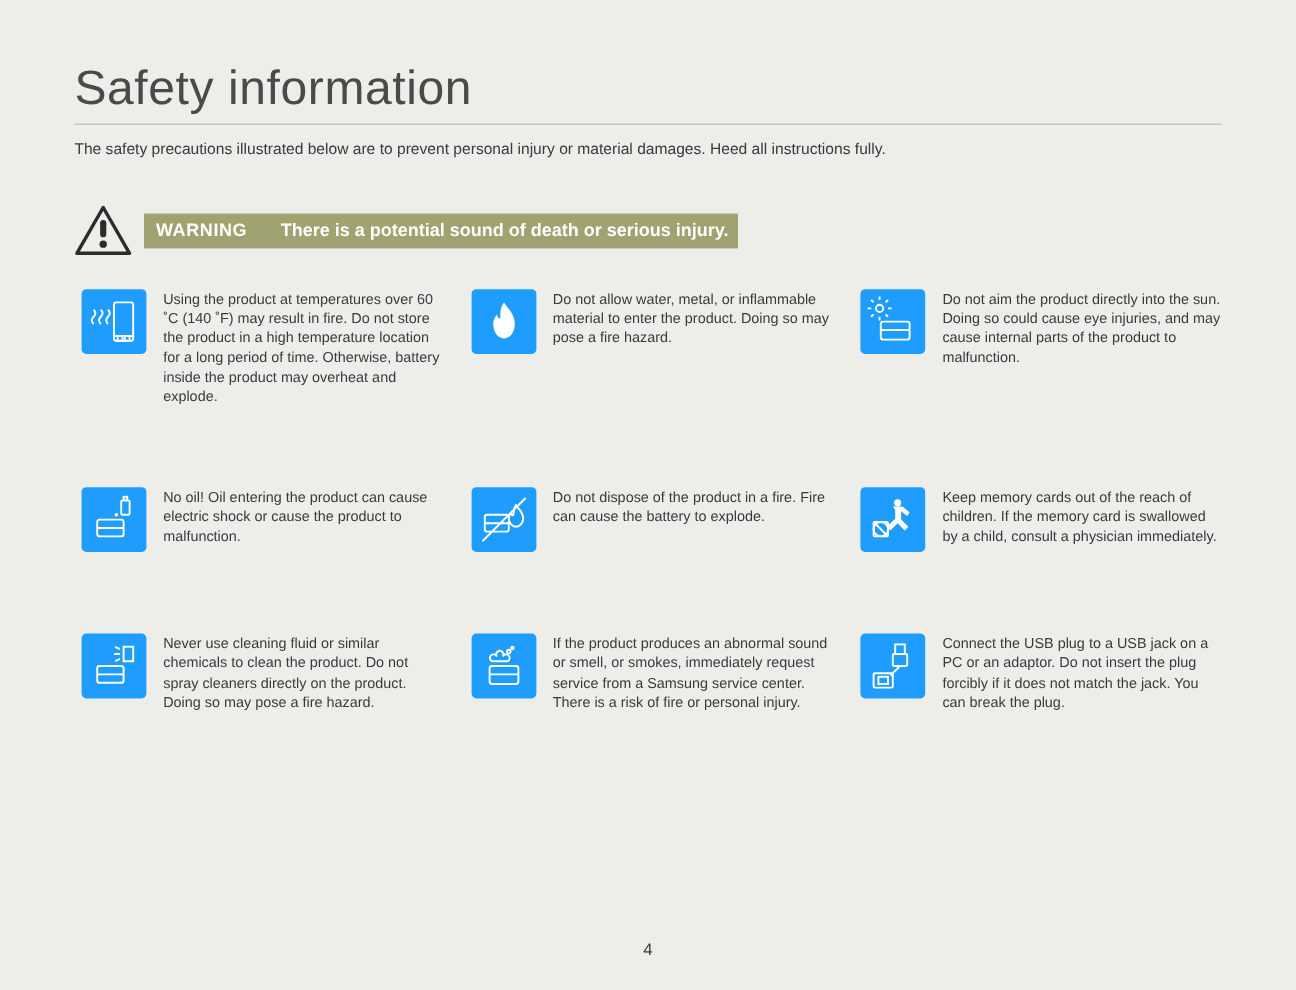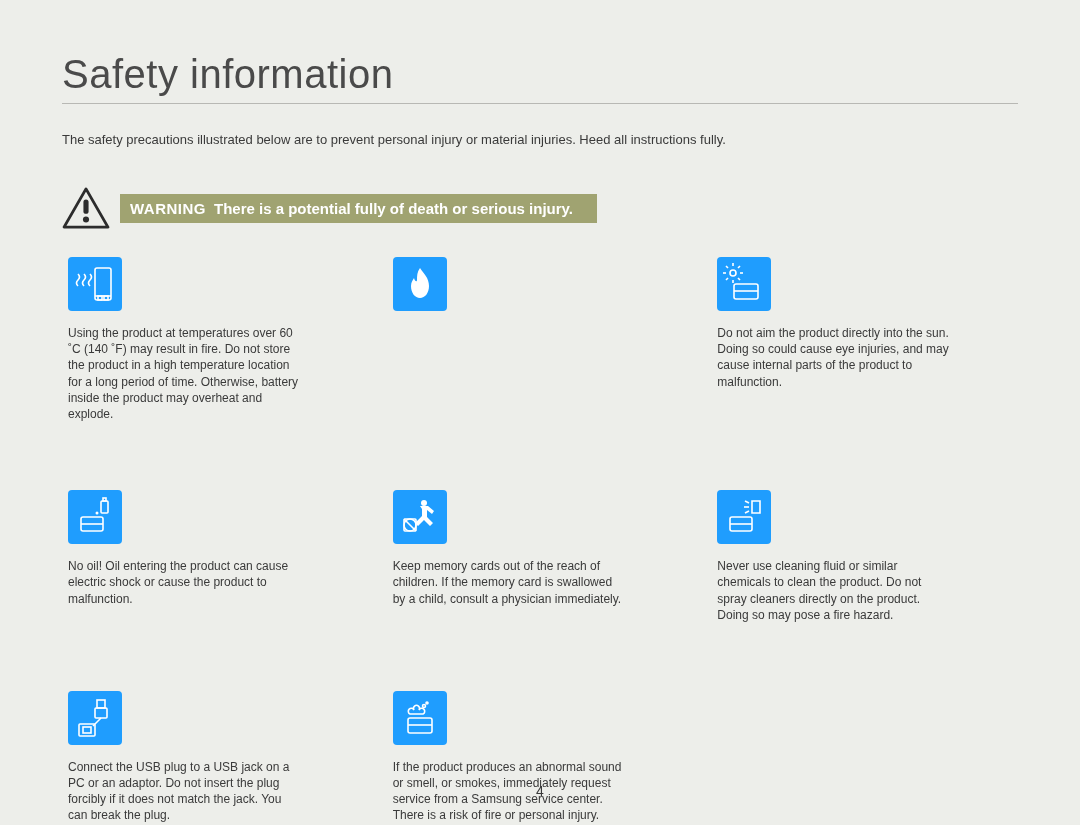--- a/index.html
+++ b/index.html
@@ -12,21 +12,21 @@
       position: relative;
       padding: 52px 62px 0 62px;
     }
     .page-title {
       font-size: 40px;
       font-weight: 300;
       color: #4a4a4a;
       letter-spacing: 0.5px;
       border-bottom: 1px solid #b8b8b4;
       padding-bottom: 6px;
-      margin-bottom: 28px;
+      margin-bottom: 12px;
     }
     .intro {
       font-size: 13px;
       color: #3a3a3a;
       margin-bottom: 40px;
     }
     .warning-row {
       display: flex;
       align-items: center;
       margin-bottom: 28px;
@@ -35,40 +35,39 @@
       width: 48px;
       height: 42px;
       margin-right: 10px;
       position: relative;
       flex-shrink: 0;
     }
     .hazard svg { width: 100%; height: 100%; display: block; }
     .warning-bar {
       background: #a0a371;
       color: #fff;
-      padding: 6px 24px 6px 10px;
+      padding: 6px 8px 6px 10px;
       display: flex;
       align-items: baseline;
-      gap: 8px;
+      gap: 28px;
       font-size: 15px;
     }
     .warning-bar .warn-label { font-weight: 700; letter-spacing: 0.5px; }
     .warning-bar .warn-text  { font-weight: 700; font-size: 15px; }
     .grid {
       display: grid;
       grid-template-columns: 1fr 1fr 1fr;
       column-gap: 24px;
       row-gap: 68px;
       padding-left: 6px;
     }
     .item {
       display: flex;
       align-items: flex-start;
       gap: 14px;
-      flex-direction: column;
     }
     .icon {
       width: 54px;
       height: 54px;
       background: #1f9dfe;
       border-radius: 4px;
       flex-shrink: 0;
       display: flex;
       align-items: center;
       justify-content: center;
@@ -88,33 +87,33 @@
       left: 0; right: 0;
       text-align: center;
       font-size: 14px;
       color: #3a3a3a;
     }
   </style>
 </head>
 <body>
 
 <h1 class="page-title">Safety information</h1>
-<p class="intro">The safety precautions illustrated below are to prevent personal injury or material injuries. Heed all instructions fully.</p>
+<p class="intro">The safety precautions illustrated below are to prevent personal injury or material damages. Heed all instructions fully.</p>
 
 <div class="warning-row">
   <span class="hazard">
     <svg viewBox="0 0 50 44">
       <polygon points="25,2 48,42 2,42" fill="none" stroke="#2c2c2c" stroke-width="3" stroke-linejoin="round"></polygon>
       <rect x="22.3" y="13" width="5.4" height="15" rx="2.7" fill="#2c2c2c"></rect>
       <circle cx="25" cy="34" r="3.2" fill="#2c2c2c"></circle>
     </svg>
   </span>
   <div class="warning-bar">
     <span class="warn-label">WARNING</span>
-    <span class="warn-text">There is a potential fully of death or serious injury.</span>
+    <span class="warn-text">There is a potential sound of death or serious injury.</span>
   </div>
 </div>
 
 <div class="grid">
 
   <div class="item">
     <span class="icon">
       <svg viewBox="0 0 44 44">
         <rect x="22" y="6" width="16" height="32" rx="2"></rect>
         <line x1="22" y1="34" x2="38" y2="34"></line>
@@ -127,20 +126,21 @@
     </span>
     <p>Using the product at temperatures over 60 ˚C (140 ˚F) may result in fire. Do not store the product in a high temperature location for a long period of time. Otherwise, battery inside the product may overheat and explode.</p>
   </div>
 
   <div class="item">
     <span class="icon">
       <svg viewBox="0 0 44 44">
         <path class="fill" d="M22 6 C26 12 31 16 31 24 C31 31 27 36 22 36 C17 36 13 31 13 24 C13 20 15 18 16 16 C17 20 19 20 19 18 C19 14 19 10 22 6 Z"></path>
       </svg>
     </span>
+    <p>Do not allow water, metal, or inflammable material to enter the product. Doing so may pose a fire hazard.</p>
   </div>
 
   <div class="item">
     <span class="icon">
       <svg viewBox="0 0 44 44">
         <circle cx="11" cy="11" r="3"></circle>
         <line x1="11" y1="4" x2="11" y2="1"></line>
           <line x1="11" y1="18" x2="11" y2="21"></line>
         <line x1="4" y1="11" x2="1" y2="11"></line>
           <line x1="18" y1="11" x2="21" y2="11"></line>
@@ -161,20 +161,31 @@
         <rect x="8" y="22" width="22" height="14" rx="2"></rect>
         <line x1="8" y1="29" x2="30" y2="29"></line>
         <rect x="28" y="6" width="7" height="12" rx="1"></rect>
         <rect x="30" y="3" width="3" height="3"></rect>
         <circle class="fill" cx="24" cy="18" r="1.5"></circle>
       </svg>
     </span>
     <p>No oil! Oil entering the product can cause electric shock or cause the product to malfunction.</p>
   </div>
 
+  <div class="item">
+    <span class="icon">
+      <svg viewBox="0 0 44 44">
+        <rect x="6" y="18" width="20" height="14" rx="2"></rect>
+        <line x1="6" y1="25" x2="26" y2="25"></line>
+        <path d="M32 10 C35 14 38 16 38 21 C38 25 35 28 32 28 C29 28 26 25 26 21 C26 19 27 17 28 16 C28 19 30 19 30 17 C30 14 30 12 32 10 Z"></path>
+        <line x1="4" y1="40" x2="40" y2="4" stroke-width="2.2"></line>
+      </svg>
+    </span>
+    <p>Do not dispose of the product in a fire. Fire can cause the battery to explode.</p>
+  </div>
 
   <div class="item">
     <span class="icon">
       <svg viewBox="0 0 44 44">
         <circle class="fill" cx="26" cy="8" r="3"></circle>
         <path class="fill" d="M22 11 L30 11 L36 16 L34 19 L29 15 L29 22 L35 28 L32 31 L26 25 L20 31 L17 28 L24 21 L24 14 Z"></path>
         <rect x="6" y="24" width="12" height="12" rx="1"></rect>
         <line x1="6" y1="24" x2="18" y2="36"></line>
         <circle cx="12" cy="30" r="6"></circle>
       </svg>
@@ -192,38 +203,38 @@
         <line x1="27" y1="12" x2="22" y2="12"></line>
         <line x1="27" y1="16" x2="23" y2="18"></line>
       </svg>
     </span>
     <p>Never use cleaning fluid or similar chemicals to clean the product. Do not spray cleaners directly on the product. Doing so may pose a fire hazard.</p>
   </div>
 
   <div class="item">
     <span class="icon">
       <svg viewBox="0 0 44 44">
+        <rect x="10" y="22" width="24" height="15" rx="2"></rect>
+        <line x1="10" y1="29" x2="34" y2="29"></line>
+        <path d="M12 18 a3 3 0 1 1 4 -4 a3 3 0 1 1 5 0 a3 3 0 1 1 4 4 Z"></path>
+        <circle cx="26" cy="10" r="1.5"></circle>
+        <circle cx="29" cy="7" r="1"></circle>
+      </svg>
+    </span>
+    <p>If the product produces an abnormal sound or smell, or smokes, immediately request service from a Samsung service center. There is a risk of fire or personal injury.</p>
+  </div>
+
+  <div class="item">
+    <span class="icon">
+      <svg viewBox="0 0 44 44">
         <rect x="24" y="4" width="8" height="8"></rect>
         <rect x="22" y="12" width="12" height="10" rx="1"></rect>
         <line x1="28" y1="22" x2="20" y2="30"></line>
         <rect x="6" y="28" width="16" height="12" rx="1"></rect>
         <rect x="10" y="31" width="8" height="6"></rect>
       </svg>
     </span>
     <p>Connect the USB plug to a USB jack on a PC or an adaptor. Do not insert the plug forcibly if it does not match the jack. You can break the plug.</p>
   </div>
 
-  <div class="item">
-    <span class="icon">
-      <svg viewBox="0 0 44 44">
-        <rect x="10" y="22" width="24" height="15" rx="2"></rect>
-        <line x1="10" y1="29" x2="34" y2="29"></line>
-        <path d="M12 18 a3 3 0 1 1 4 -4 a3 3 0 1 1 5 0 a3 3 0 1 1 4 4 Z"></path>
-        <circle cx="26" cy="10" r="1.5"></circle>
-        <circle cx="29" cy="7" r="1"></circle>
-      </svg>
-    </span>
-    <p>If the product produces an abnormal sound or smell, or smokes, immediately request service from a Samsung service center. There is a risk of fire or personal injury.</p>
-  </div>
-
 </div>
 
 <div class="page-num">4</div>
 
 </body></html>

